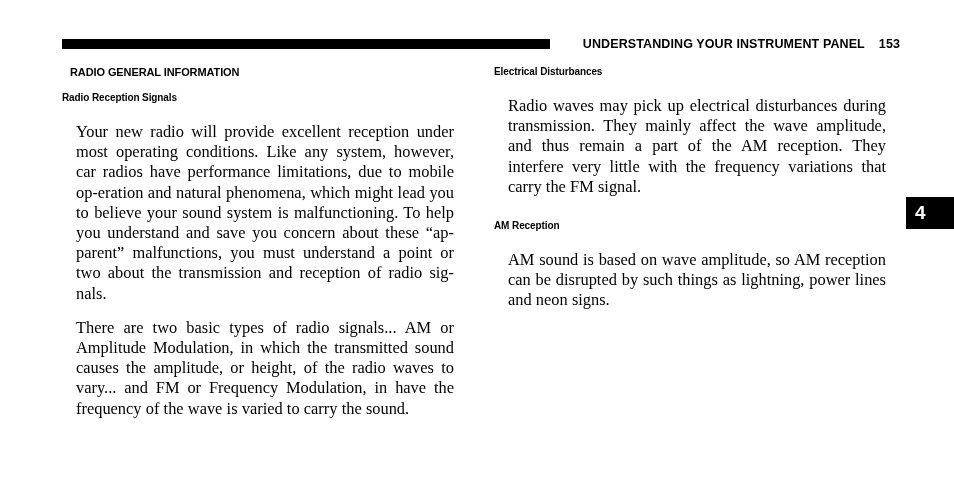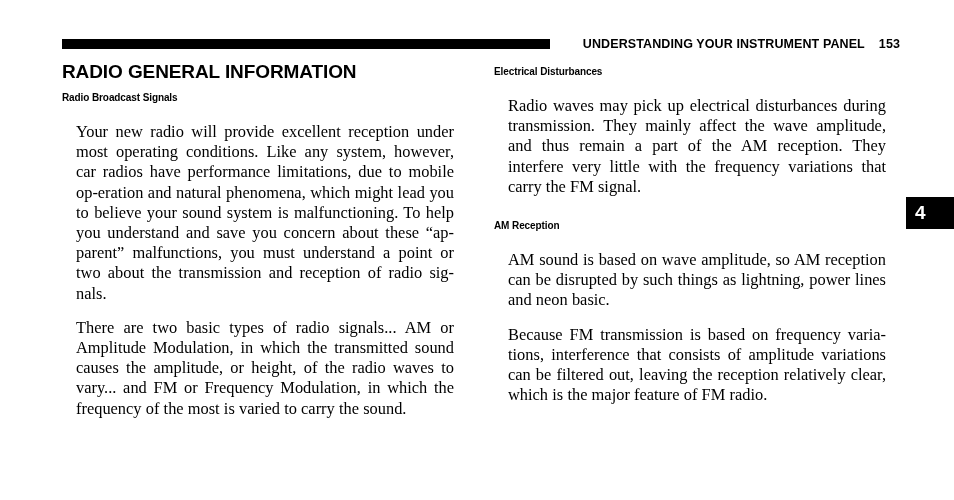--- a/index.html
+++ b/index.html
@@ -64,23 +64,23 @@
     top: 0;
     width: 406px;
   }
   .col-left  { left: 0; }
   .col-right { left: 432px; }
 
   
   h1.section-title {
     font-family: "Liberation Sans", sans-serif;
     font-weight: bold;
-    font-size: 19px;
+    font-size: 11px;
     line-height: 20px;
-    margin: 0 0 6px 0;
+    margin: 0 0 6px 8px;
     letter-spacing: -0.1px;
   }
   h2.sub-title {
     font-family: "Liberation Sans", sans-serif;
     font-weight: bold;
     font-size: 10px;
     line-height: 20px;
     margin: 0 0 1px 0;
     letter-spacing: -0.1px;
   }
@@ -127,36 +127,35 @@
       <span class="header-title">UNDERSTANDING YOUR INSTRUMENT PANEL</span><span class="header-pageno">153</span>
     </div>
   </div>
 
   <div class="columns">
 
     <div class="col col-left">
 
       <h1 class="section-title">RADIO GENERAL INFORMATION</h1>
 
-      <h2 class="sub-title">Radio Broadcast Signals</h2>
+      <h2 class="sub-title">Radio Reception Signals</h2>
       <p class="body">Your new radio will provide excellent reception under most operating conditions. Like any system, however, car radios have performance limitations, due to mobile op‐eration and natural phenomena, which might lead you to believe your sound system is malfunctioning. To help you understand and save you concern about these “ap‐parent” malfunctions, you must understand a point or two about the transmission and reception of radio sig‐nals.</p>
 
-      <p class="body">There are two basic types of radio signals... AM or Amplitude Modulation, in which the transmitted sound causes the amplitude, or height, of the radio waves to vary... and FM or Frequency Modulation, in which the frequency of the most is varied to carry the sound.</p>
+      <p class="body">There are two basic types of radio signals... AM or Amplitude Modulation, in which the transmitted sound causes the amplitude, or height, of the radio waves to vary... and FM or Frequency Modulation, in have the frequency of the wave is varied to carry the sound.</p>
 
     </div>
 
     <div class="col col-right">
 
       <h2 class="sub-title">Electrical Disturbances</h2>
       <p class="body">Radio waves may pick up electrical disturbances during transmission. They mainly affect the wave amplitude, and thus remain a part of the AM reception. They interfere very little with the frequency variations that carry the FM signal.</p>
 
       <h2 class="sub-title spaced">AM Reception</h2>
-      <p class="body">AM sound is based on wave amplitude, so AM reception can be disrupted by such things as lightning, power lines and neon basic.</p>
+      <p class="body">AM sound is based on wave amplitude, so AM reception can be disrupted by such things as lightning, power lines and neon signs.</p>
 
-      <p class="body">Because FM transmission is based on frequency varia‐tions, interference that consists of amplitude variations can be filtered out, leaving the reception relatively clear, which is the major feature of FM radio.</p>
 
     </div>
 
   </div>
 
   <div class="chapter-tab">
     <span>4</span>
   </div>
 
 </div>

